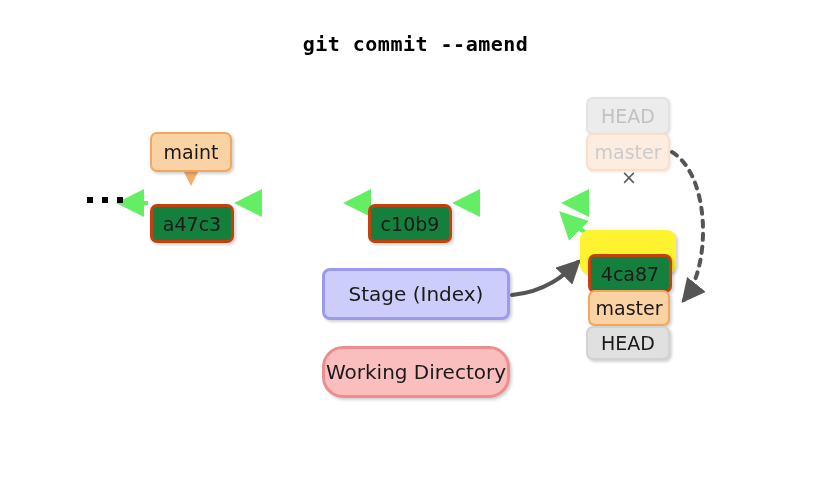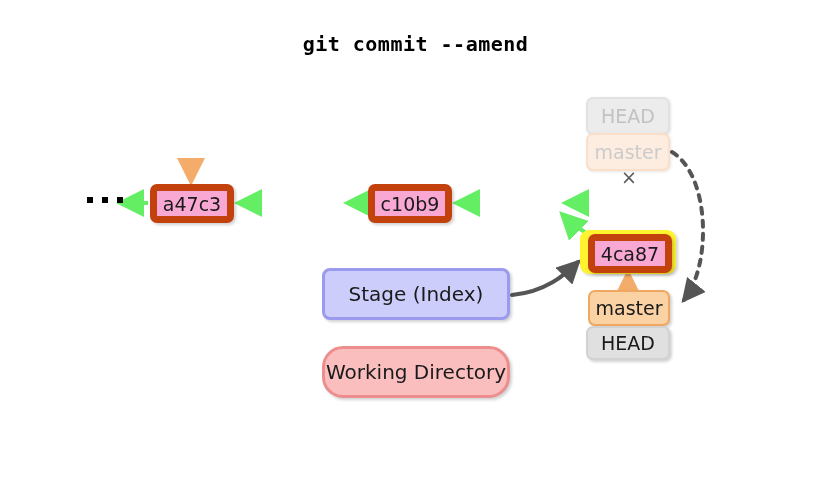--- a/index.html
+++ b/index.html
@@ -38,23 +38,24 @@
     box-sizing: border-box;
     display: flex;
     align-items: center;
     justify-content: center;
     border-radius: 7px;
     font-size: 19px;
     color: #1a1a1a;
     white-space: nowrap;
   }
   .commit {
-    background: #f9a8d4;
-    border: 7px solid #c2410c;
+    background: #15803d;
+    border: 3px solid #c2410c;
     box-shadow: 2px 2px 3px rgba(0,0,0,0.18);
+    margin-top: 20px;
   }
   .branch {
     background: #fbd2a4;
     border: 2px solid #f0a860;
     box-shadow: 2px 2px 3px rgba(0,0,0,0.18);
   }
   .headbox {
     background: #e0e0e0;
     border: 2px solid #d2d2d2;
     box-shadow: 2px 2px 3px rgba(0,0,0,0.18);
@@ -165,20 +166,21 @@
     <i></i>
     <i></i>
   </div>
 
   <div class="node commit" style="left:150px; top:184px; width:84px; height:39px;">a47c3</div>
   <div class="node commit" style="left:368px; top:184px; width:84px; height:39px;">c10b9</div>
 
   <div class="highlight" style="left:580px; top:230px; width:96px; height:44px;"></div>
   <div class="node commit" style="left:588px; top:234px; width:84px; height:39px;">4ca87</div>
 
+  <div class="node branch" style="left:150px; top:132px; width:82px; height:40px;">maint</div>
 
   <div class="node faded-head" style="left:586px; top:97px; width:84px; height:38px;">HEAD</div>
   <div class="node faded-branch" style="left:586px; top:133px; width:84px; height:38px;">master</div>
 
   <div class="xmark" style="left:621px; top:168px;">×</div>
 
   <div class="node branch" style="left:588px; top:290px; width:82px; height:36px;">master</div>
   <div class="node headbox" style="left:586px; top:326px; width:84px; height:34px;">HEAD</div>
 
   <div class="node stage-box" style="left:322px; top:268px; width:188px; height:52px;">Stage (Index)</div>

